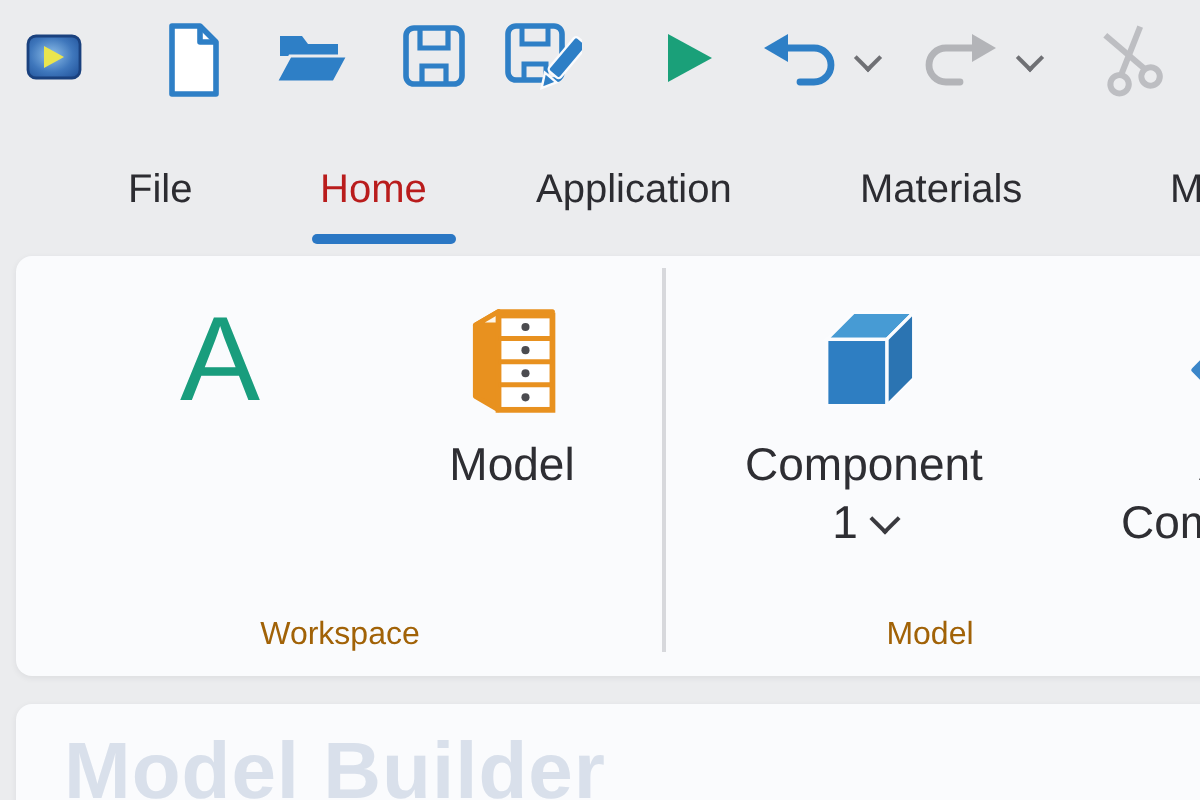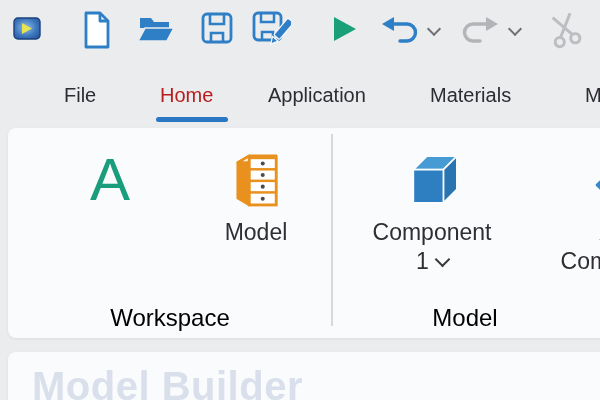--- a/index.html
+++ b/index.html
@@ -23,21 +23,21 @@
     background:#fafbfd;border-radius:8px;
     box-shadow:0 1px 3px rgba(50,55,70,.08);
   }
   .rbtn{position:absolute;top:4px;height:152px;text-align:center;cursor:default;}
   .rbtn .icon{height:78px;display:flex;align-items:flex-end;justify-content:center;}
   .rbtn .lbl{margin-top:8px;font-size:23px;line-height:29px;color:#2e2e33;white-space:nowrap;}
   .l2-wrap{display:inline-flex;align-items:center;}
   .l2-wrap .chev{width:9px;height:9px;border-width:2.4px;border-color:#3a3a3f;margin-left:8px;margin-top:-5px;}
   .a-glyph{font-size:60px;line-height:60px;color:#199d7d;font-weight:400;}
   .vsep{position:absolute;left:323px;top:6px;width:2px;height:192px;background:#d7d8dc;}
-  .grp-label{position:absolute;top:178px;font-size:24px;line-height:24px;color:#000000;text-align:center;white-space:nowrap;}
+  .grp-label{position:absolute;top:178px;font-size:16px;line-height:24px;color:#a16207;text-align:center;white-space:nowrap;}
   
   .mb-panel{
     position:absolute;left:8px;top:352px;width:640px;height:60px;
     background:#fafbfd;border-radius:8px 8px 0 0;
     box-shadow:0 1px 3px rgba(50,55,70,.08);
   }
   .mb-title{
     position:absolute;left:24px;top:12px;
     font-size:40px;font-weight:600;letter-spacing:.5px;color:#d9e0eb;white-space:nowrap;
   }

